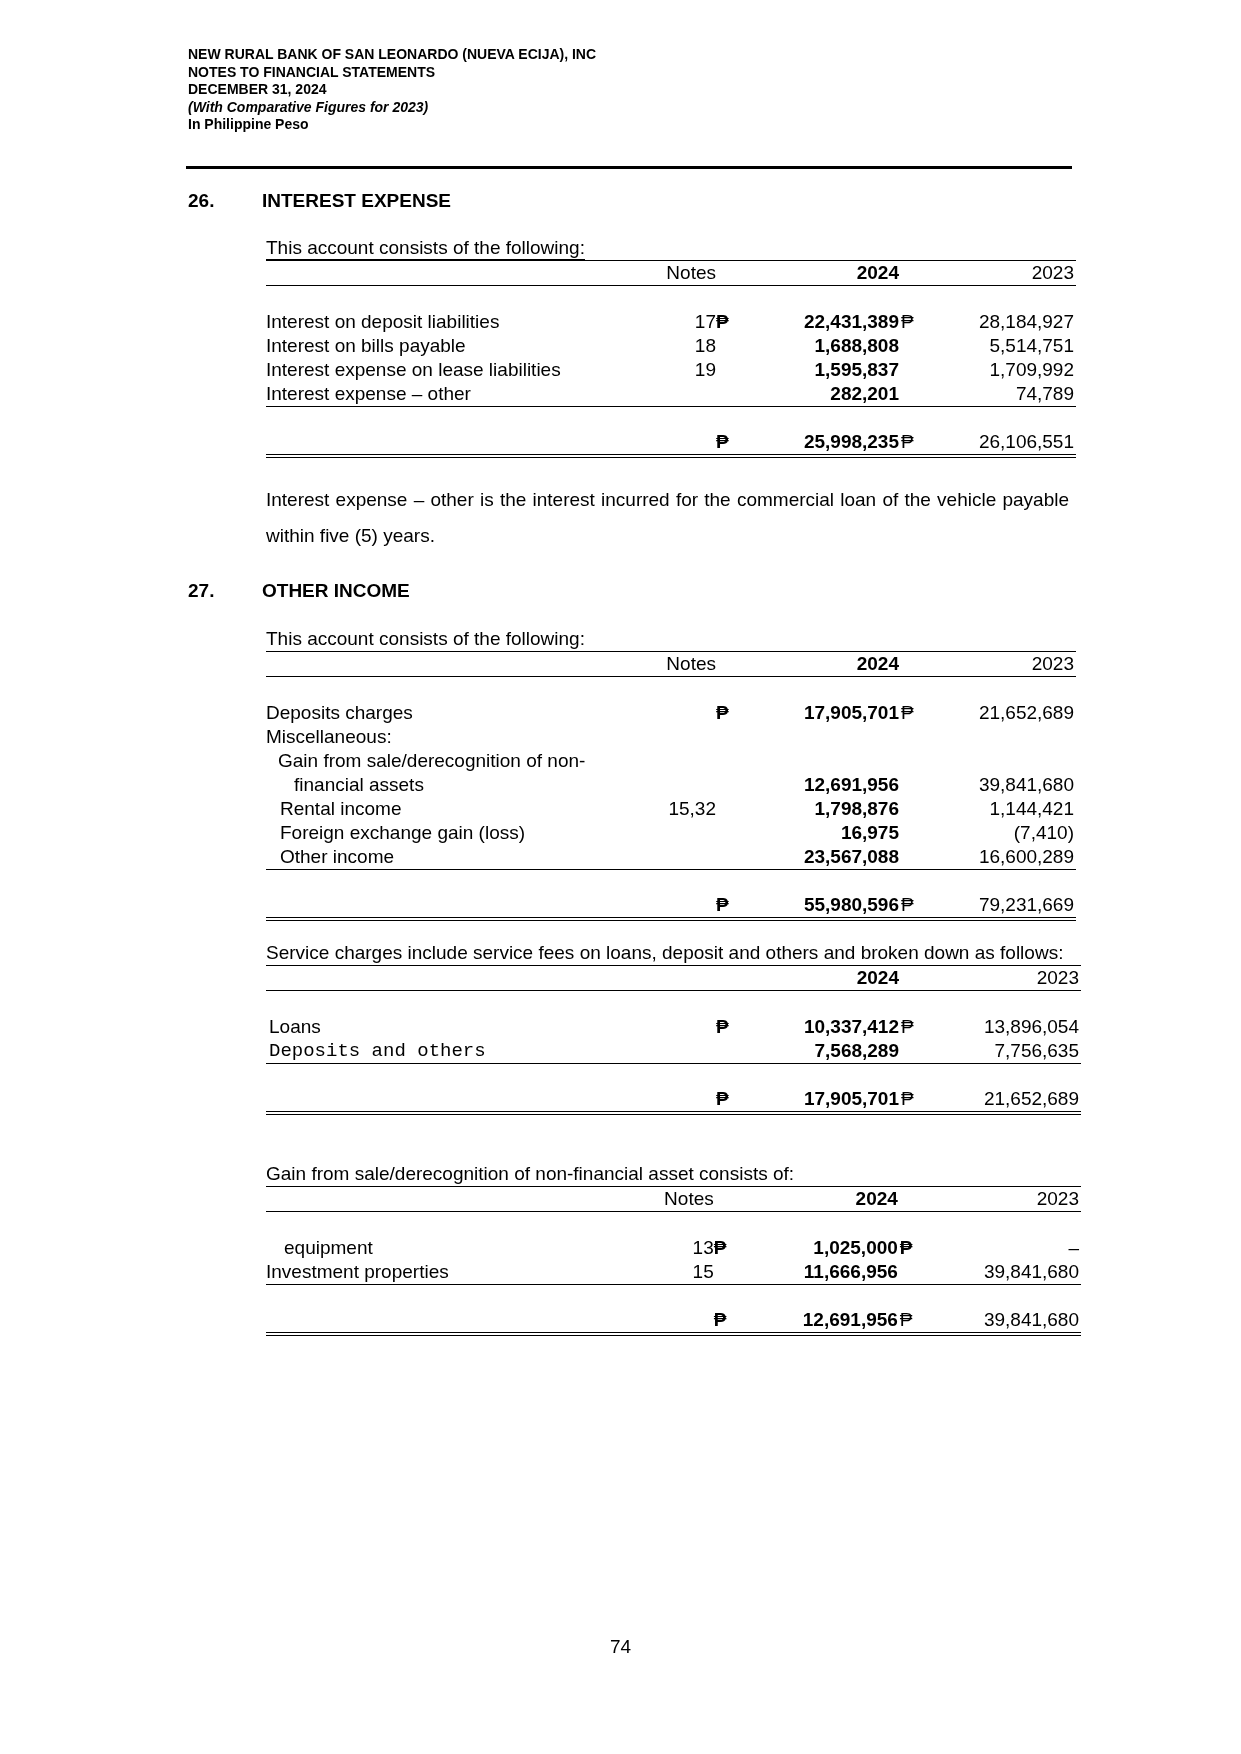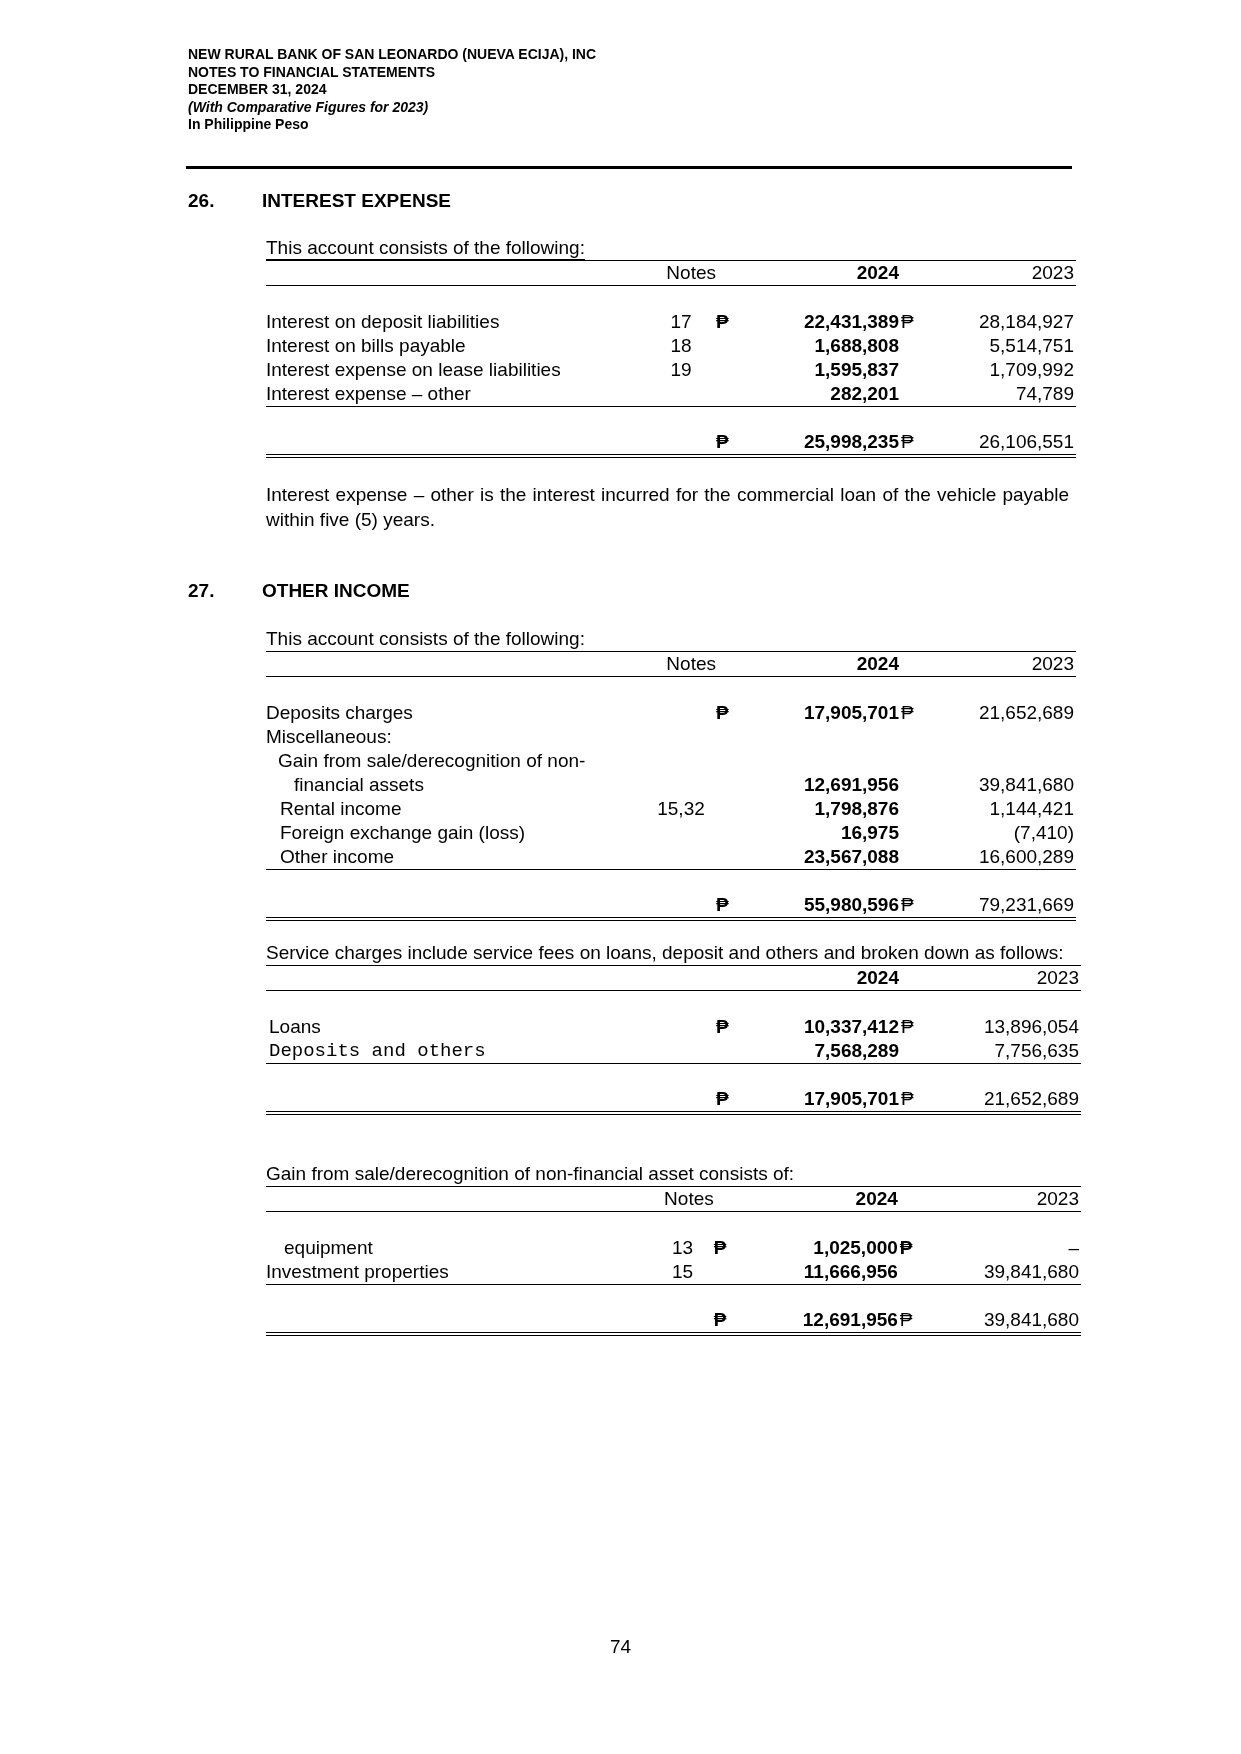--- a/index.html
+++ b/index.html
@@ -16,40 +16,40 @@
   .header-rule {
     position: absolute; left: 186px; top: 166px; width: 886px; height: 3px; background: #000;
   }
   .section-head {
     position: absolute; left: 188px; font-size: 19px; font-weight: bold;
   }
   .section-head .num { position: absolute; left: 0; }
   .section-head .title { position: absolute; left: 74px; white-space: nowrap; }
 
   .block { position: absolute; left: 266px; width: 810px; font-size: 19px; }
-  .para { line-height: 25px; text-align: justify; }
+  .para { line-height: 36px; text-align: justify; }
 
   .caption {
     position: relative; line-height: 22px; height: 24px;
     border-bottom: 1px solid #000; padding-left: 0;
   }
   .caption span { display: inline-block; }
 
   table.fin {
     border-collapse: collapse; width: 810px; font-size: 19px; table-layout: fixed;
   }
   table.fin td { padding: 0; line-height: 24px; height: 24px; white-space: nowrap; }
   table.fin col.c-label { width: 360px; }
   table.fin col.c-notes { width: 90px; }
   table.fin col.c-peso1 { width: 50px; }
   table.fin col.c-v24 { width: 135px; }
   table.fin col.c-peso2 { width: 55px; }
   table.fin col.c-v23 { width: 120px; }
   .hdr-row td { border-bottom: 1px solid #000; }
-  .notes { text-align: center; padding-left: 20px !important; margin-top: 34px; }
+  .notes { text-align: right; padding-left: 20px !important; margin-top: 34px; }
   .num24 { text-align: right; font-weight: bold; padding-right: 2px !important; }
   .num23 { text-align: right; padding-right: 2px !important; }
   .hdr24 { text-align: right; font-weight: bold; padding-right: 2px !important; }
   .hdr23 { text-align: right; padding-right: 2px !important; }
   .hdrnotes { text-align: right; padding-left: 20px !important; }
   .peso { text-align: left; font-weight: bold; }
   .peso.regular { font-weight: normal; }
   .spacer td { height: 24px; }
   .sub-rule td { border-bottom: 1px solid #000; }
   .total-row td { border-bottom: 4px double #000; }

